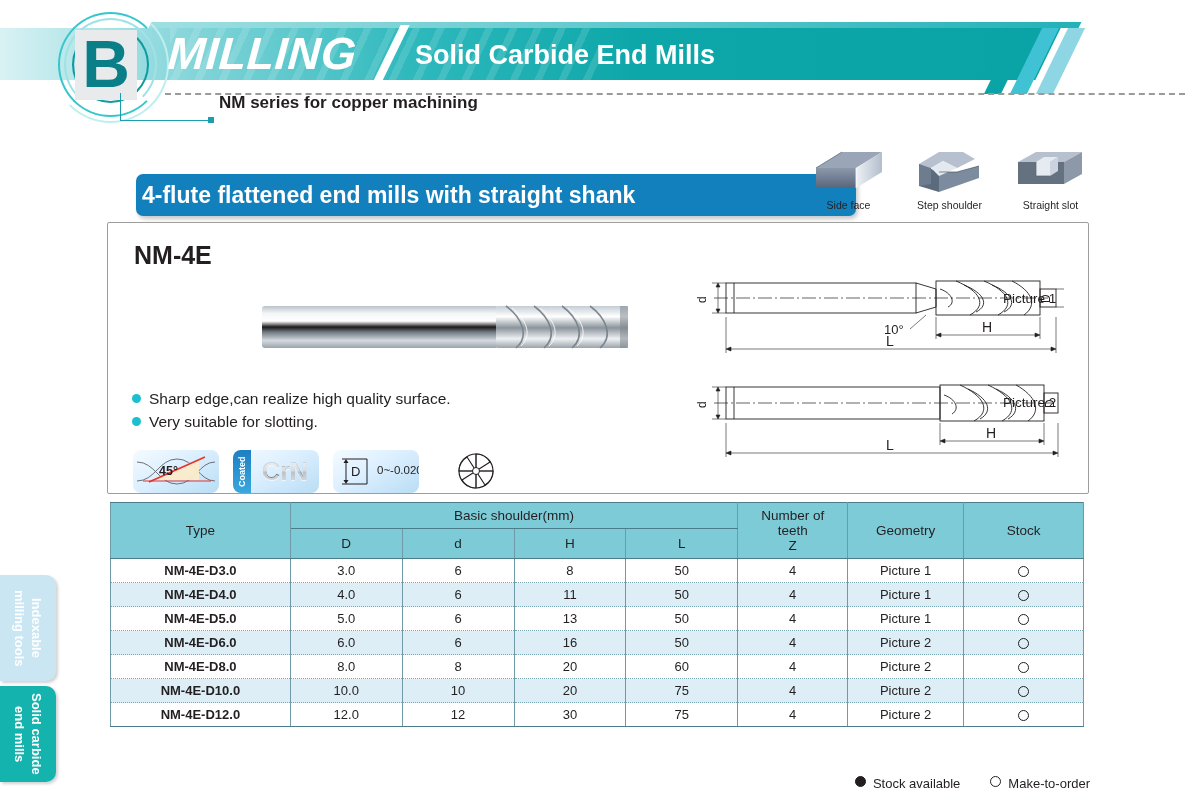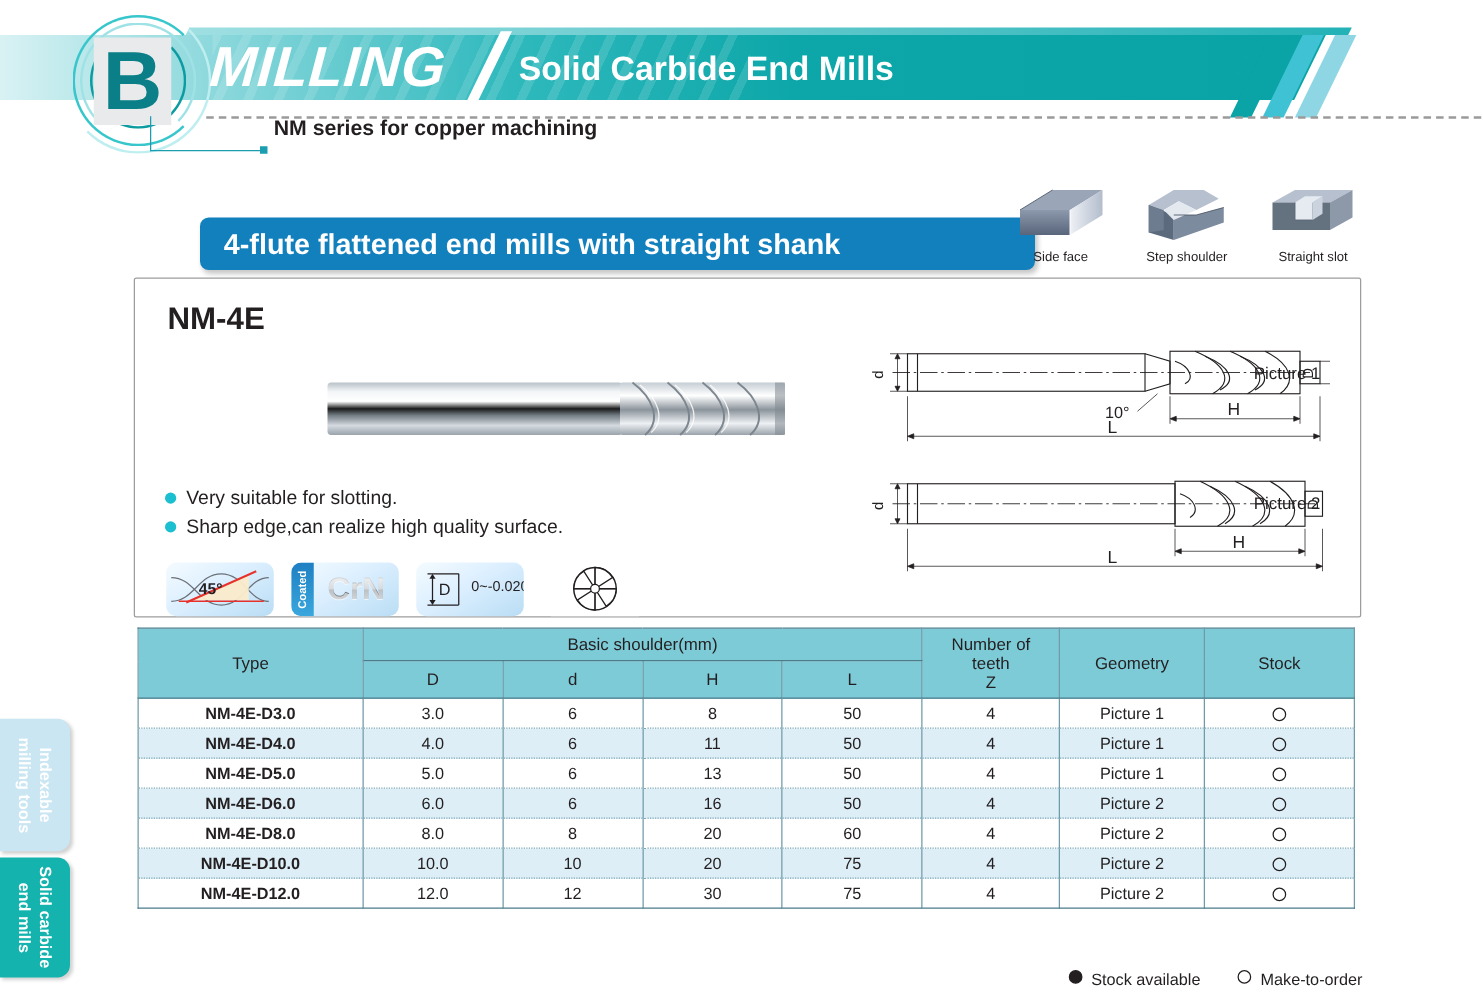--- a/index.html
+++ b/index.html
@@ -75,25 +75,25 @@
   .leader-dot{
     position:absolute; left:208px; top:117px; width:6px; height:6px; background:#1b9fb0;
   }
   .nm-series{
     position:absolute; left:219px; top:93px;
     font-size:17px; font-weight:bold; color:#231f20;
   }
 
   
   .title-bar{
-    position:absolute; left:136px; top:174px; width:668px; height:42px;
+    position:absolute; left:136px; top:174px; width:720px; height:42px;
     background:#1380be; border-radius:7px;
     box-shadow:2px 3px 4px rgba(0,0,0,0.22);
     color:#fff; font-size:23px; font-weight:bold;
-    display:flex; align-items:center; padding-left:19px;margin-left:24px;
+    display:flex; align-items:center; padding-left:6px;
   }
 
   
   .ops { position:absolute; left:812px; top:148px; width:276px; height:70px; display:flex; gap:28px; }
   .op { width:73px; text-align:center; }
   .op-label{ font-size:10.5px; color:#231f20; margin-top:1px; }
 
   
   .card{
     position:absolute; left:107px; top:222px; width:982px; height:272px;
@@ -303,25 +303,25 @@
       <path d="M252 10 C266 21 273 37 261 48"></path>
       <path d="M280 10 C294 21 301 37 289 48"></path>
       <path d="M308 10 C322 21 329 37 317 48"></path>
     </g>
     <rect x="360" y="8" width="8" height="42" fill="#7f888f" opacity="0.55"></rect>
   </svg>
 
   <div class="bullets">
     <div class="bullet">
       <span class="bdot"></span>
-      <span class="btext">Very suitable for slotting.</span>
+      <span class="btext">Sharp edge,can realize high quality surface.</span>
     </div>
     <div class="bullet">
       <span class="bdot"></span>
-      <span class="btext">Sharp edge,can realize high quality surface.</span>
+      <span class="btext">Very suitable for slotting.</span>
     </div>
   </div>
 
   <div class="badges">
     <div class="badge">
       <svg width="86" height="43" viewBox="0 0 86 43">
         <path d="M4 12 C22 12 26 34 44 34 C62 34 66 12 82 12" fill="none" stroke="#6b7077" stroke-width="1"></path>
         <path d="M4 31 C22 31 26 9 44 9 C62 9 66 31 82 31" fill="none" stroke="#6b7077" stroke-width="1"></path>
         <polygon points="22,30 66,10 66,30" fill="#fbeccb" opacity="0.95"></polygon>
         <line x1="16" y1="32" x2="72" y2="7" stroke="#e8312a" stroke-width="1.6"></line>

